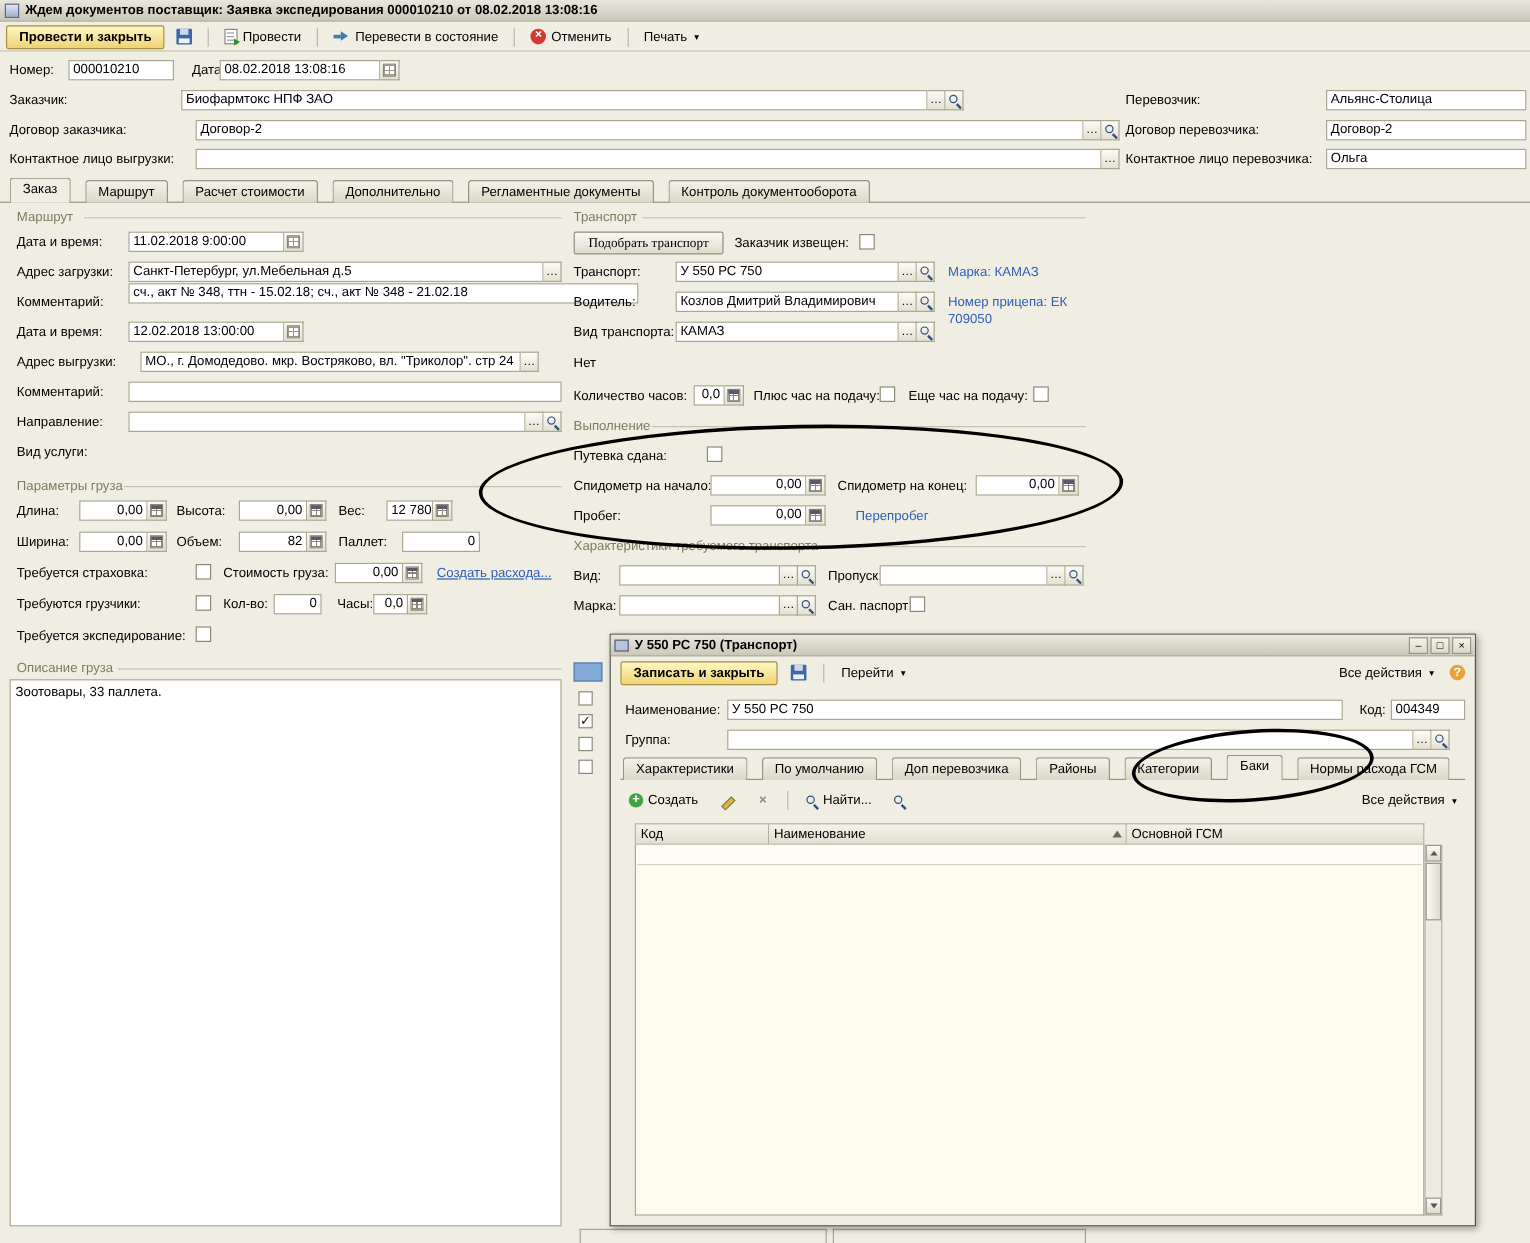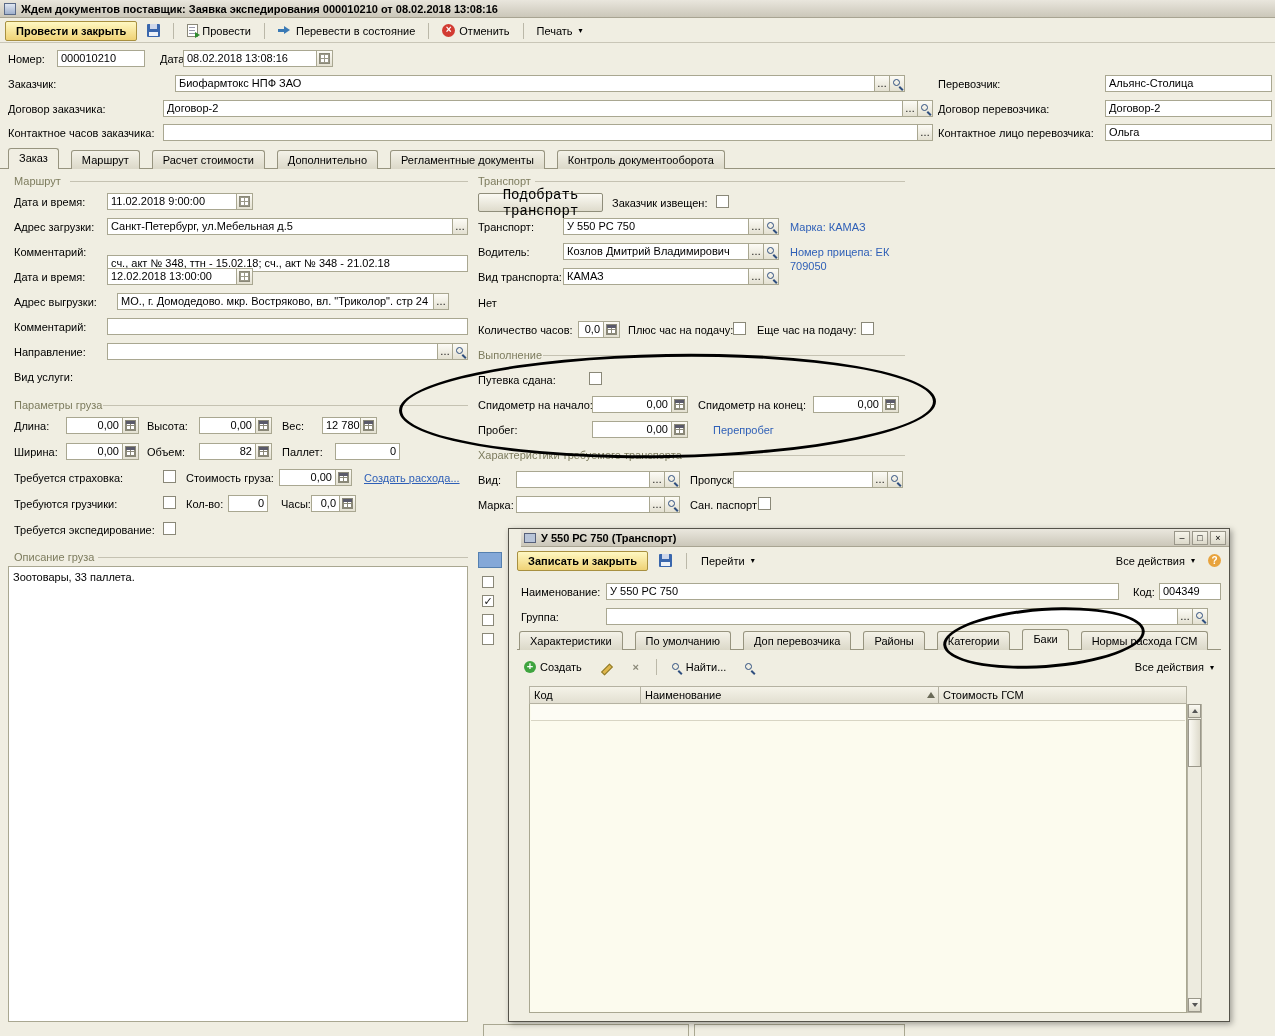--- a/index.html
+++ b/index.html
@@ -59,34 +59,34 @@
   .lnk.u{text-decoration:underline;}
   .lnk.wrap{white-space:normal;line-height:1.25;}
   .fld{position:absolute;display:flex;height:17px;}
   .fval{flex:1;background:#fff;border:1px solid #A9A791;font-size:11px;padding:0 3px;line-height:15px;overflow:hidden;white-space:nowrap;}
   .fval.num{text-align:right;}
   .fbtn{width:15px;border:1px solid #A9A791;border-left:none;background:linear-gradient(#FCFBF5,#E4E1D2);display:flex;align-items:center;justify-content:center;cursor:pointer;flex:none;}
   .fbtn.dots::before{content:"…";font-size:10px;line-height:6px;}
   .fbtn.calbtn,.fbtn.calcbtn{width:16px;}
   .cb{position:absolute;width:13px;height:13px;background:#fff;border:1px solid #8A8878;font-size:11px;line-height:11px;text-align:center;cursor:pointer;}
   .cb.on::after{content:"✓";font-size:11px;color:#1a1a1a;}
-  .pushbtn{position:absolute;font-size:14px;font-family:Liberation Mono, monospace;background:linear-gradient(#FBFAF3,#DEDBCC);border:1px solid #8F8D7A;border-radius:2px;cursor:pointer;display:flex;align-items:center;justify-content:center;}
+  .pushbtn{position:absolute;font-size:11px;font-family:Liberation Serif, serif;background:linear-gradient(#FBFAF3,#DEDBCC);border:1px solid #8F8D7A;border-radius:2px;cursor:pointer;display:flex;align-items:center;justify-content:center;}
 
   
   .tabs{position:absolute;display:flex;gap:12px;align-items:flex-end;z-index:2;}
   .tab{height:19px;padding:3px 10px 0;border:1px solid #97947F;border-bottom:none;border-radius:3px 3px 0 0;background:linear-gradient(#F4F2E8,#DBD8C8);font-size:11px;cursor:pointer;white-space:nowrap;}
   .tab.active{background:#F0EEE2;height:21px;z-index:3;}
   .tabline{position:absolute;height:1px;background:#97947F;z-index:1;}
 
   
   .bluecell{position:absolute;background:#84A8D8;border:1px solid #5580B0;}
 
   
   .dialog{position:absolute;left:508px;top:528px;width:722px;height:494px;background:#F0EEE2;border:1px solid #55534A;box-shadow:2px 2px 6px rgba(0,0,0,.35);z-index:10;}
-  .dtitle{position:absolute;left:12px;top:0;right:0;height:18px;background:linear-gradient(#EAE7DE,#CBC7B9);border-bottom:1px solid #A8A492;display:flex;align-items:center;gap:5px;padding:0 3px;text-align:center;}
+  .dtitle{position:absolute;left:0;top:0;right:0;height:18px;background:linear-gradient(#EAE7DE,#CBC7B9);border-bottom:1px solid #A8A492;display:flex;align-items:center;gap:5px;padding:0 3px;text-align:center;}
   .dicon{width:12px;height:10px;background:#B8C4D8;border:1px solid #56607A;flex:none;}
   .dwbtn{width:16px;height:14px;font-size:9px;line-height:12px;text-align:center;border:1px solid #9A978A;background:linear-gradient(#F6F4EA,#DCD9CA);cursor:pointer;flex:none;}
   .dwbtn.min::before{content:"–";}
   .dwbtn.max::before{content:"□";}
   .dwbtn.close::before{content:"×";}
   .dtoolbar{position:absolute;left:0;top:19px;right:0;height:25px;display:flex;align-items:center;gap:4px;padding:0 8px;}
   .sorticon{position:absolute;width:0;height:0;border-left:4px solid transparent;border-right:4px solid transparent;border-bottom:6px solid #6a6a58;}
   .thead{position:absolute;display:flex;height:18px;}
   .th{border:1px solid #B5B2A2;border-left:none;background:linear-gradient(#F5F3E9,#E2DFD1);font-size:11px;padding:2px 4px;overflow:hidden;white-space:nowrap;cursor:pointer;}
   .th:first-child{border-left:1px solid #B5B2A2;}
@@ -147,21 +147,21 @@
   </div>
   <span class="lbl" style="left:160px;top:53px">Дата:</span>
   <div class="fld" style="left:183px;top:50px;width:150px">
     <span class="fval">08.02.2018 13:08:16</span>
     <span class="fbtn calbtn">
         <span class="ic-cal"></span>
       </span>
   </div>
 
   <span class="lbl" style="left:8px;top:78px">Заказчик:</span>
-  <div class="fld" style="left:175px;top:75px;width:730px">
+  <div class="fld" style="left:151px;top:75px;width:652px">
     <span class="fval">Биофармтокс НПФ ЗАО</span>
     <span class="fbtn dots"></span>
     <span class="fbtn">
         <span class="ic-mag"></span>
       </span>
   </div>
   <span class="lbl" style="left:938px;top:78px">Перевозчик:</span>
   <div class="fld" style="left:1105px;top:75px;width:167px">
     <span class="fval">Альянс-Столица</span>
   </div>
@@ -172,21 +172,21 @@
     <span class="fbtn dots"></span>
     <span class="fbtn">
         <span class="ic-mag"></span>
       </span>
   </div>
   <span class="lbl" style="left:938px;top:103px">Договор перевозчика:</span>
   <div class="fld" style="left:1105px;top:100px;width:167px">
     <span class="fval">Договор-2</span>
   </div>
 
-  <span class="lbl" style="left:8px;top:127px">Контактное часов заказчика:</span>
+  <span class="lbl" style="left:8px;top:127px">Контактное лицо выгрузки:</span>
   <div class="fld" style="left:163px;top:124px;width:770px">
     <span class="fval"></span>
     <span class="fbtn dots"></span>
   </div>
   <span class="lbl" style="left:938px;top:127px">Контактное лицо перевозчика:</span>
   <div class="fld" style="left:1105px;top:124px;width:167px">
     <span class="fval">Ольга</span>
   </div>
 
   <div class="tabline" style="left:0;top:168px;width:1275px"></div>
@@ -210,21 +210,21 @@
       </span>
   </div>
 
   <span class="lbl" style="left:14px;top:221px">Адрес загрузки:</span>
   <div class="fld" style="left:107px;top:218px;width:361px">
     <span class="fval">Санкт-Петербург, ул.Мебельная д.5</span>
     <span class="fbtn dots"></span>
   </div>
 
   <span class="lbl" style="left:14px;top:246px">Комментарий:</span>
-  <div class="fld" style="left:107px;top:255px;width:361px">
+  <div class="fld" style="left:107px;top:236px;width:425px">
     <span class="fval">сч., акт № 348, ттн - 15.02.18;   сч., акт № 348  - 21.02.18</span>
   </div>
 
   <span class="lbl" style="left:14px;top:271px">Дата и время:</span>
   <div class="fld" style="left:107px;top:268px;width:146px">
     <span class="fval">12.02.2018 13:00:00</span>
     <span class="fbtn calbtn">
         <span class="ic-cal"></span>
       </span>
   </div>
@@ -523,21 +523,21 @@
       <span style="margin-left:auto">
         <button class="tbtn arrow">
           <span>Все действия</span>
         </button>
       </span>
     </div>
 
     <div class="thead" style="left:20px;top:157px">
       <span class="th" style="width:112px">Код</span>
       <span class="th" style="width:298px">Наименование</span>
-      <span class="th" style="width:248px">Стоимость ГСМ</span>
+      <span class="th" style="width:248px">Основной ГСМ</span>
     </div>
     <span class="sorticon" style="left:418px;top:163px"></span>
 
     <div class="tbody" style="left:20px;top:175px;width:658px;height:309px">
       <div class="emptyrow"></div>
     </div>
 
     <div class="sbar" style="left:678px;top:175px;height:309px">
       <span class="sarrow up" style="top:0"></span>
       <span class="sthumb" style="top:15px;height:48px"></span>

